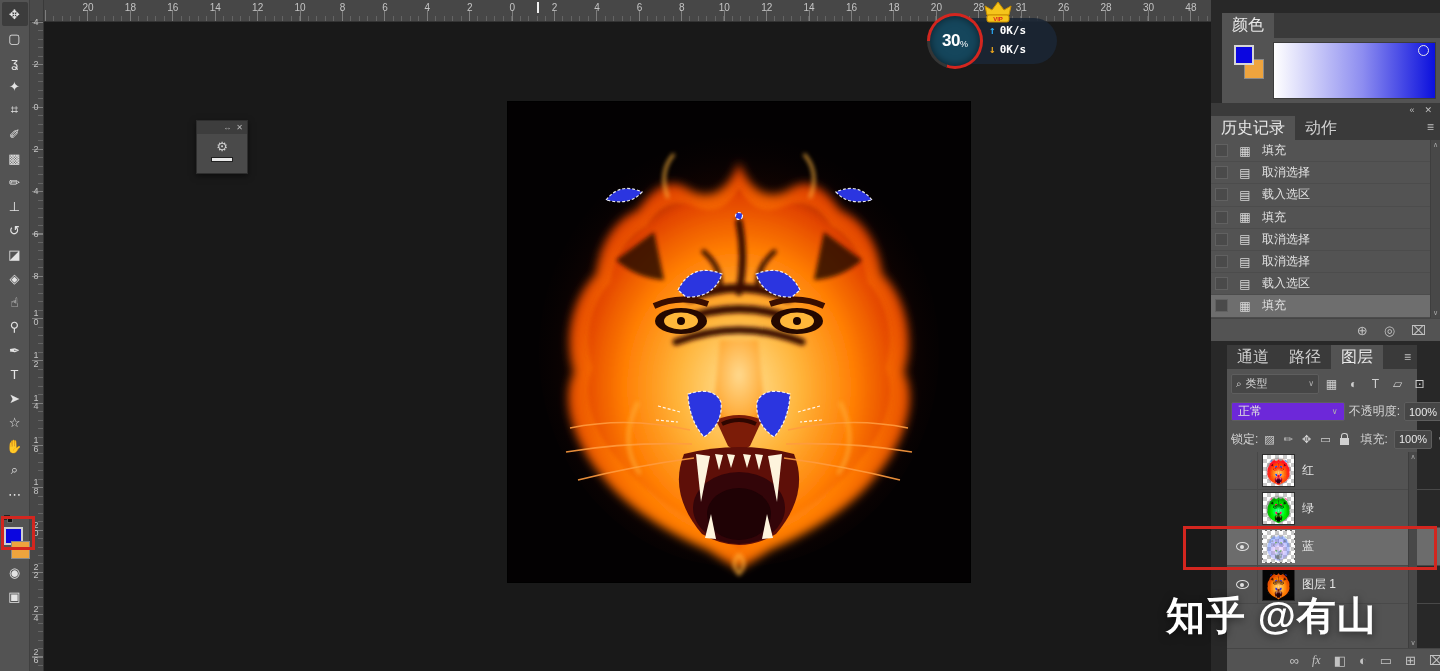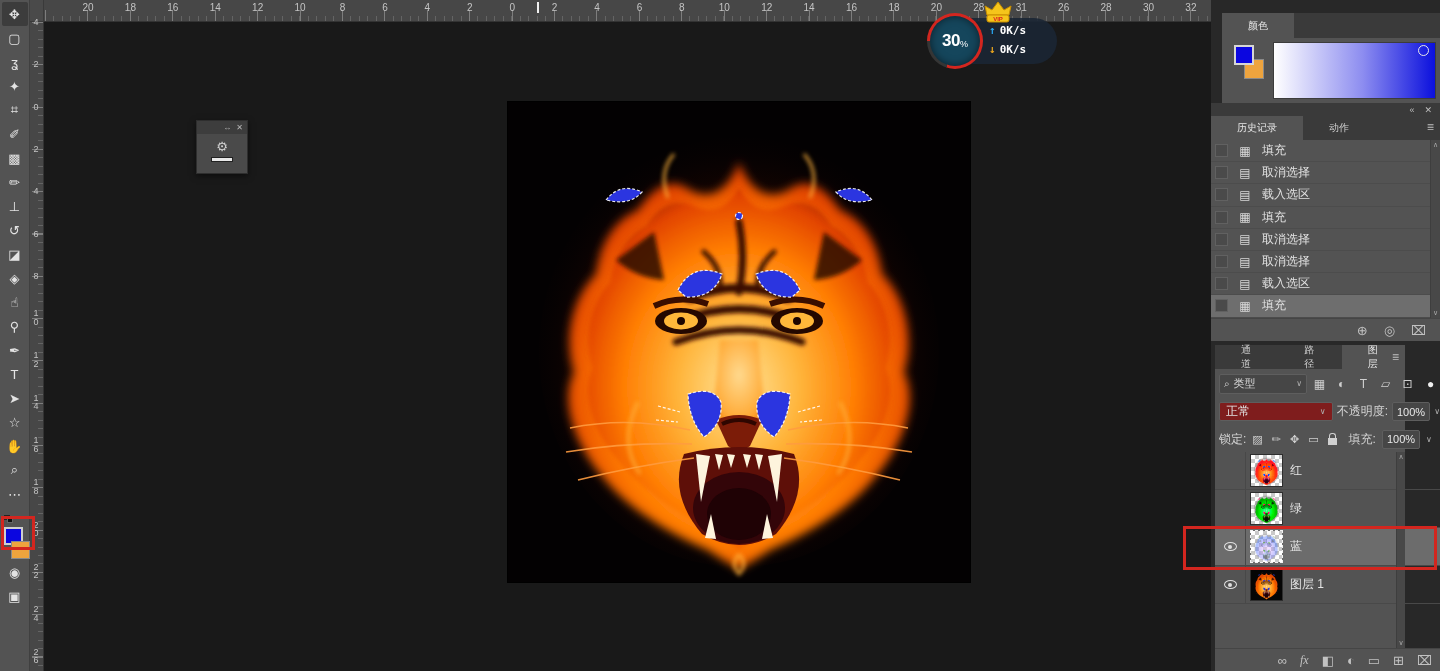--- a/index.html
+++ b/index.html
@@ -72,21 +72,21 @@
     font-size:11px; font-weight:bold; font-family:"DejaVu Sans Mono",monospace; }
   .ov-row.up { top:22px; } .ov-row.down { top:41px; }
   .arr { font-size:11px; font-weight:bold; }
   .arr.up { color:#2aa7f0; } .arr.down { color:#e8a41e; }
   #vip { position:absolute; left:57px; top:-1px; width:28px; height:26px; }
   #vip svg { display:block; }
 
   
   #right-col { position:absolute; left:1211px; top:0; width:229px; height:671px; background:#282828; z-index:30; }
   .tabbar { background:#3a3a3a; display:flex; align-items:stretch; position:relative; }
-  .tab { padding:4px 26px; font-size:10px; color:#cfcfcf; display:flex; align-items:center; cursor:pointer; }
+  .tab { padding:4px 10px; font-size:16px; color:#cfcfcf; display:flex; align-items:center; cursor:pointer; }
   .tab.active { background:#535353; color:#e8e8e8; }
   .panel-menu { position:absolute; right:6px; top:50%; transform:translateY(-50%); color:#c0c0c0;
     font-size:12px; cursor:pointer; }
 
   
   #color-panel { position:absolute; left:0; top:0; width:229px; height:103px; background:#282828; }
   #color-tabbar { position:absolute; left:11px; top:13px; right:0; height:25px; }
   #color-body { position:absolute; left:11px; top:38px; right:0; height:65px; background:#535353; }
   #cp-fg { position:absolute; left:12px; top:7px; width:20px; height:20px; border:2px solid #d6d6d6; z-index:2; }
   #cp-bg { position:absolute; left:22px; top:21px; width:20px; height:20px; border:1px solid #8a8a8a; }
@@ -110,33 +110,33 @@
   .h-icon { width:18px; color:#d8d8d8; font-size:12px; text-align:center; flex:0 0 18px; }
   .h-label { font-size:12px; color:#e2e2e2; }
   #history-scroll { position:absolute; right:0; top:24px; width:10px; height:178px; background:#484848;
     border-left:1px solid #3e3e3e; display:flex; flex-direction:column; justify-content:space-between;
     align-items:center; color:#a8a8a8; font-size:7px; padding:1px 0; }
   #history-footer { position:absolute; left:0; bottom:0; width:229px; height:23px; background:#535353;
     border-top:1px solid #454545; display:flex; justify-content:flex-end; align-items:center; gap:16px; padding:0 14px; }
   .ft-icon { color:#c2c2c2; font-size:13px; cursor:pointer; line-height:1; }
 
   
-  #layers-panel { position:absolute; left:4px; top:345px; width:190px; height:326px; background:#535353; }
+  #layers-panel { position:absolute; left:16px; top:345px; width:190px; height:326px; background:#535353; }
   #layers-tabbar { height:24px; }
   #filter-row { position:absolute; left:0; top:24px; width:229px; height:29px; display:flex; align-items:center;
     padding:0 4px; gap:3px; }
   #filter-box { width:88px; height:20px; background:#464646; border:1px solid #5e5e5e; border-radius:2px;
     color:#d8d8d8; font-size:11px; display:flex; align-items:center; gap:4px; padding:0 4px; cursor:pointer; }
   #filter-box .mag { font-size:10px; }
   #filter-box .chev { margin-left:auto; font-size:8px; color:#b0b0b0; }
   .f-icon { width:19px; text-align:center; color:#cfcfcf; font-size:12px; cursor:pointer; }
   .f-icon.toggle { color:#f0f0f0; margin-left:auto; }
   #blend-row { position:absolute; left:0; top:53px; width:229px; height:27px; display:flex; align-items:center;
     padding:0 4px; gap:4px; }
-  .select-box { background:#7f1d1d; border:1px solid #5e5e5e; border-radius:2px; color:#e0e0e0; font-size:12px;
+  .select-box { background:#6d28d9; border:1px solid #5e5e5e; border-radius:2px; color:#e0e0e0; font-size:12px;
     display:flex; align-items:center; padding:0 6px; height:19px; cursor:pointer; }
   #blend-select { width:126px; } #blend-select .chev{ margin-left:auto; font-size:8px; color:#b0b0b0;}
   .small-label { font-size:12px; color:#d4d4d4; white-space:nowrap; }
   .val-box { background:#464646; border:1px solid #5e5e5e; border-radius:2px; color:#e8e8e8; font-size:11px;
     height:19px; display:flex; align-items:center; padding:0 4px; cursor:text; }
   .chev-sep { font-size:8px; color:#b0b0b0; cursor:pointer; }
   #lock-row { position:absolute; left:0; top:81px; width:229px; height:26px; display:flex; align-items:center;
     padding:0 4px; gap:6px; }
   .l-icon { color:#d0d0d0; font-size:11px; cursor:pointer; }
   .css-lock { position:relative; width:9px; height:7px; background:#d0d0d0; display:inline-block; margin-top:5px; }
@@ -404,21 +404,21 @@
       <span class="hr-num" style="left: 722.72px;">12</span>
       <span class="hr-num" style="left: 765.14px;">14</span>
       <span class="hr-num" style="left: 807.56px;">16</span>
       <span class="hr-num" style="left: 849.98px;">18</span>
       <span class="hr-num" style="left: 892.4px;">20</span>
       <span class="hr-num" style="left: 934.82px;">28</span>
       <span class="hr-num" style="left: 977.24px;">31</span>
       <span class="hr-num" style="left: 1019.66px;">26</span>
       <span class="hr-num" style="left: 1062.08px;">28</span>
       <span class="hr-num" style="left: 1104.5px;">30</span>
-      <span class="hr-num" style="left: 1146.92px;">32</span>
+      <span class="hr-num" style="left: 1146.92px;">48</span>
     </div>
   <div id="ruler-left">
       <span class="vr-num" style="top: 0px;">4</span>
       <span class="vr-num" style="top: 42.3px;">2</span>
       <span class="vr-num" style="top: 84.6px;">0</span>
       <span class="vr-num" style="top: 126.9px;">2</span>
       <span class="vr-num" style="top: 169.2px;">4</span>
       <span class="vr-num" style="top: 211.5px;">6</span>
       <span class="vr-num" style="top: 253.8px;">8</span>
       <span class="vr-num" style="top: 296.1px;">1
@@ -660,13 +660,14 @@
           <span class="ft-icon">◐</span>
           <span class="ft-icon">▭</span>
           <span class="ft-icon">⊞</span>
           <span class="ft-icon">⌧</span>
         </div>
     </div>
   </div>
 
   <div id="layer-red-box"></div>
 
+  <div id="watermark">知乎 @有山</div>
 </div>
 
 </body></html>

